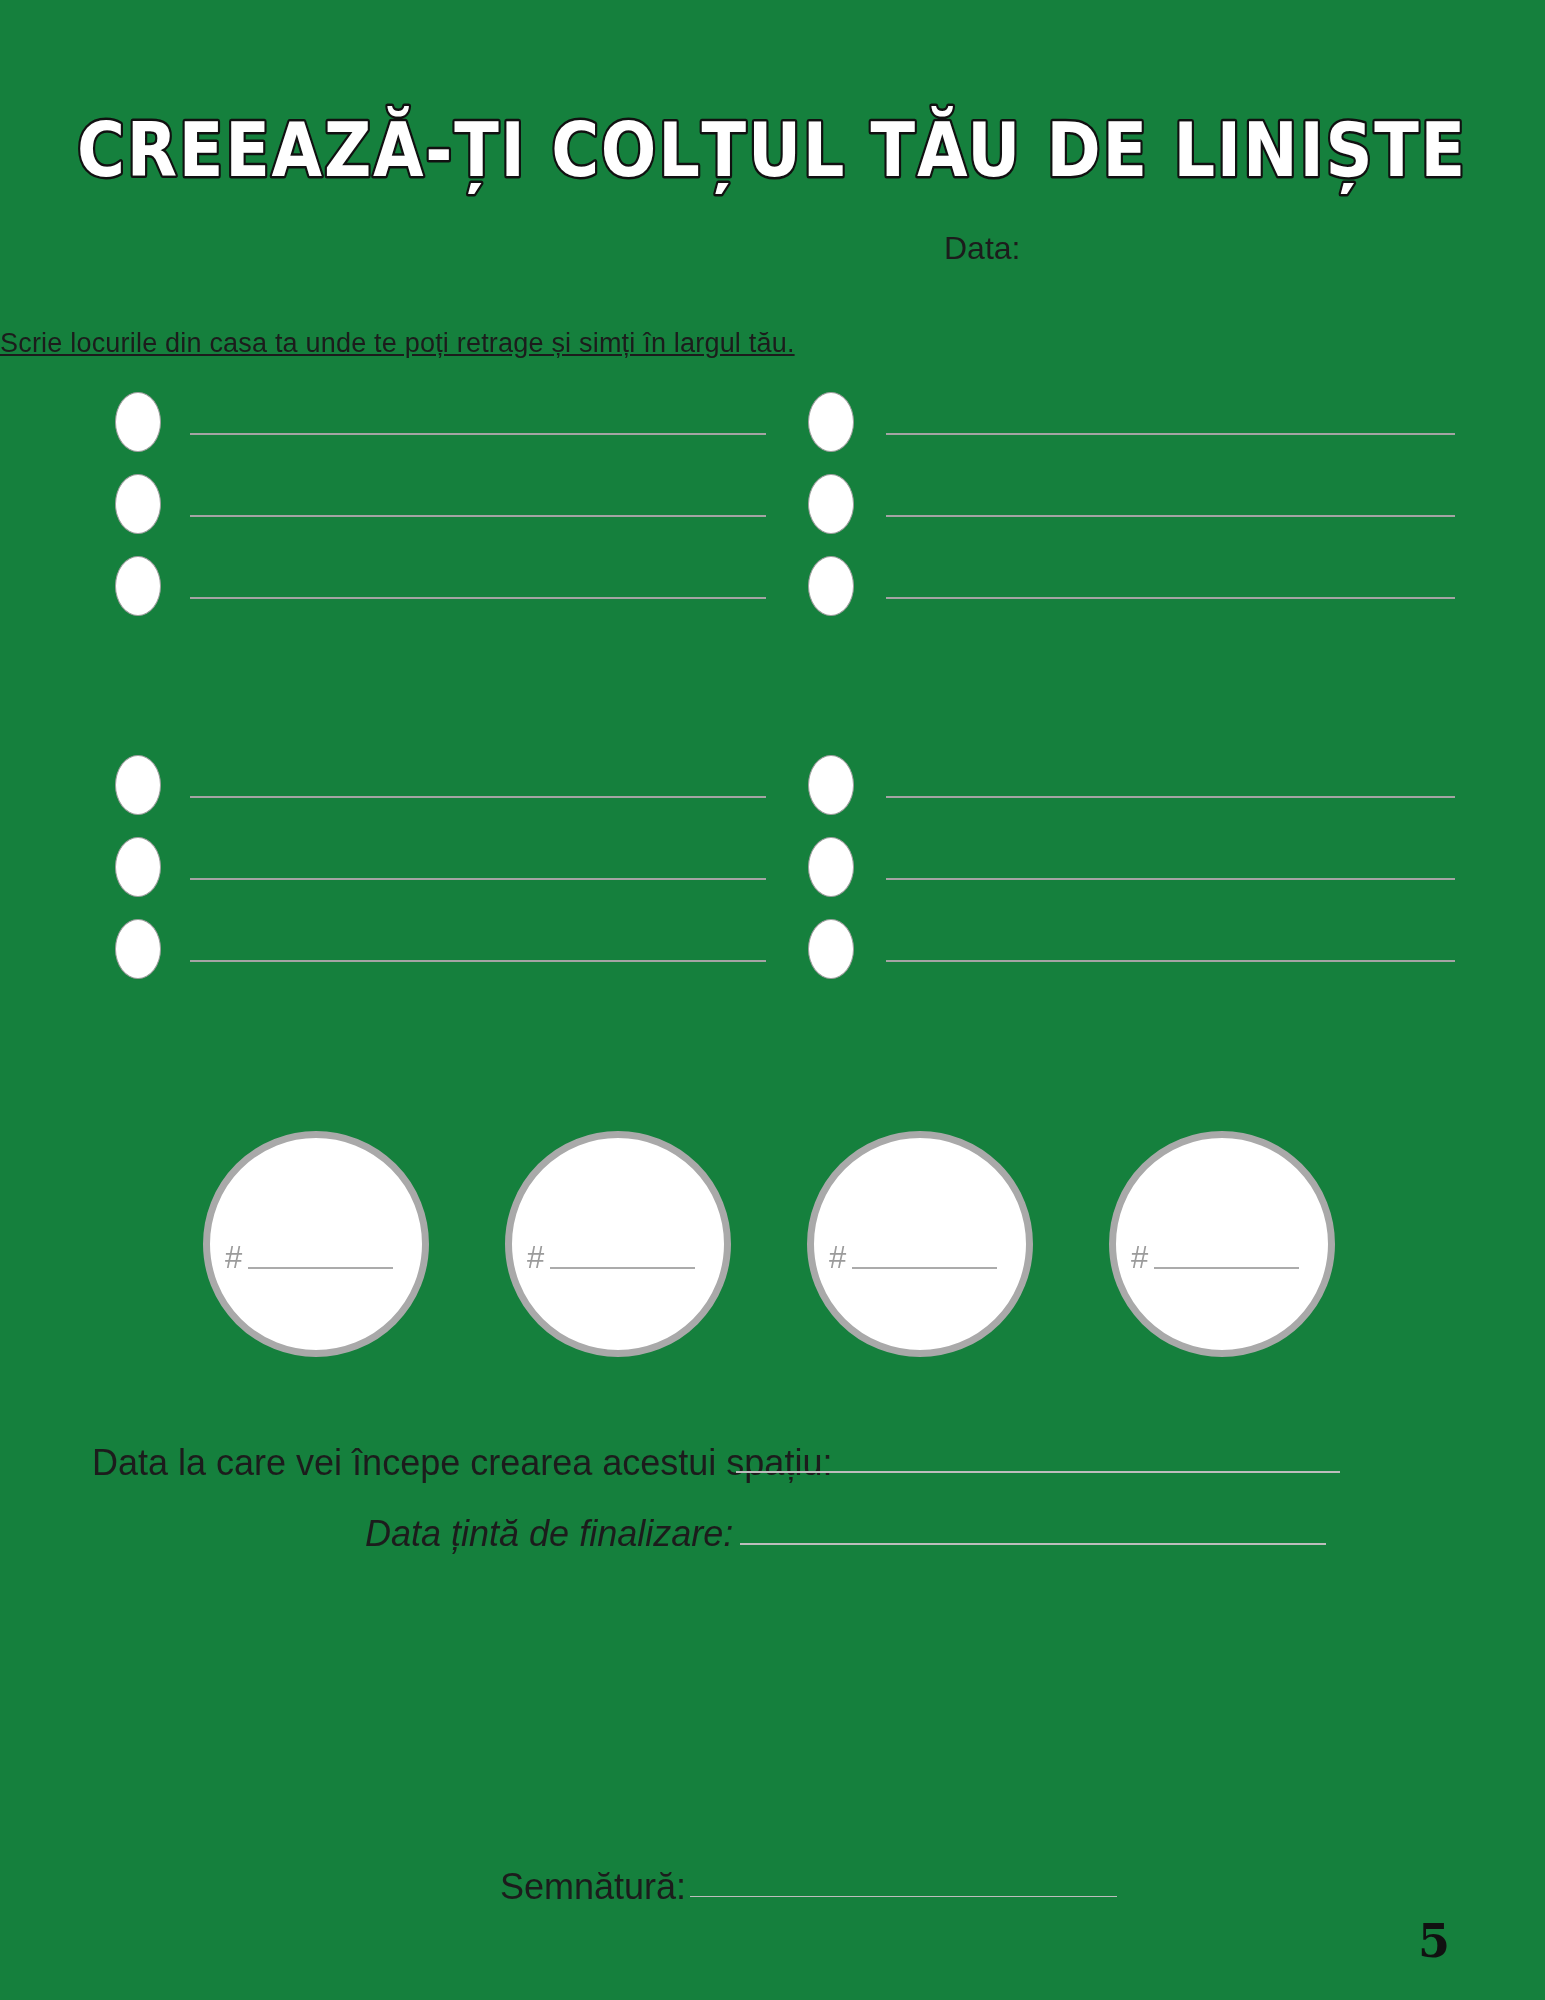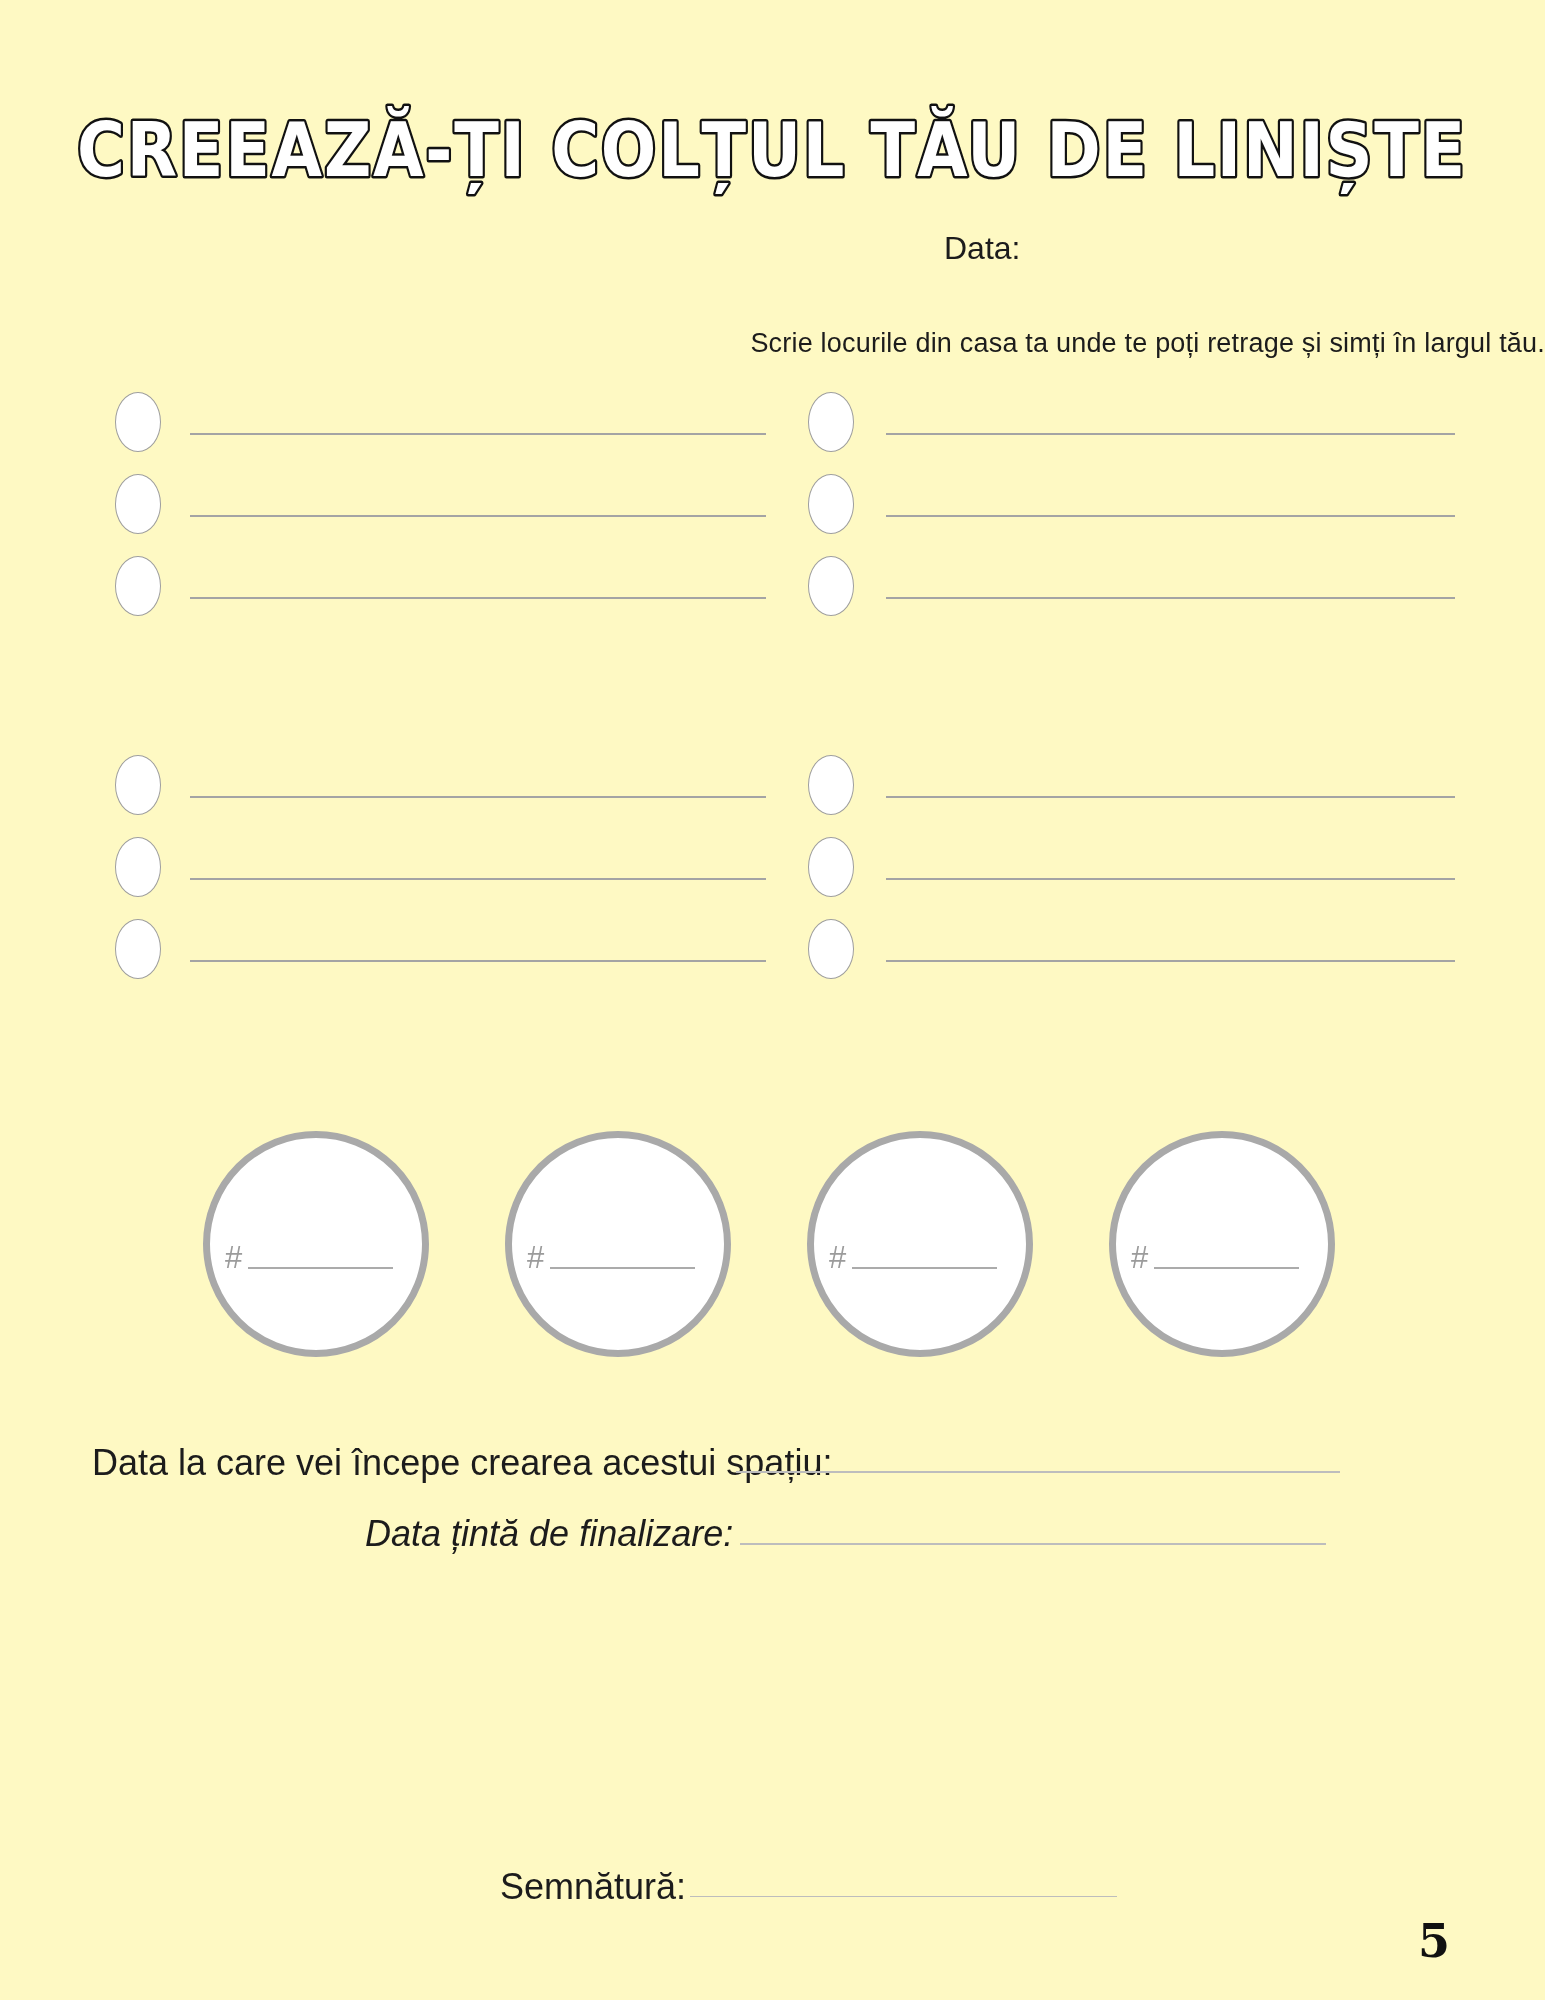--- a/index.html
+++ b/index.html
@@ -1,22 +1,22 @@
 <!DOCTYPE html>
 <html><head>
 <meta charset="utf-8">
 <style>
   html,body{margin:0;padding:0;background:#ffffff;}
   .page{
-    position:relative;width:1545px;height:2000px;background:#fef9c3;
+    position:relative;width:1545px;height:2000px;background:#15803d;
     font-family:"Liberation Sans",sans-serif;color:#1c1c1c;overflow:hidden;
   }
   .title-svg{position:absolute;left:72px;top:92px;}
   .date-label{position:absolute;left:944px;top:230px;font-size:32px;}
-  .prompt{position:absolute;left:0;width:100%;text-align:right;font-size:27px;letter-spacing:0.2px;}
+  .prompt{position:absolute;left:0;width:100%;text-align:left;font-size:27px;letter-spacing:0.2px;text-decoration:underline;}
   .mark-circle{
     position:absolute;width:46px;height:60px;border:1.5px solid #9e9e9e;
     border-radius:50%;background:#fff;box-sizing:border-box;
   }
   .ans-line{position:absolute;height:0;border-bottom:2px solid #a4a4a4;}
   .big-circle{
     position:absolute;width:226px;height:226px;border:7px solid #a9a9a9;
     border-radius:50%;box-sizing:border-box;background:#fff;
   }
   .hash-row{position:absolute;left:15px;top:104px;display:flex;align-items:flex-end;}

